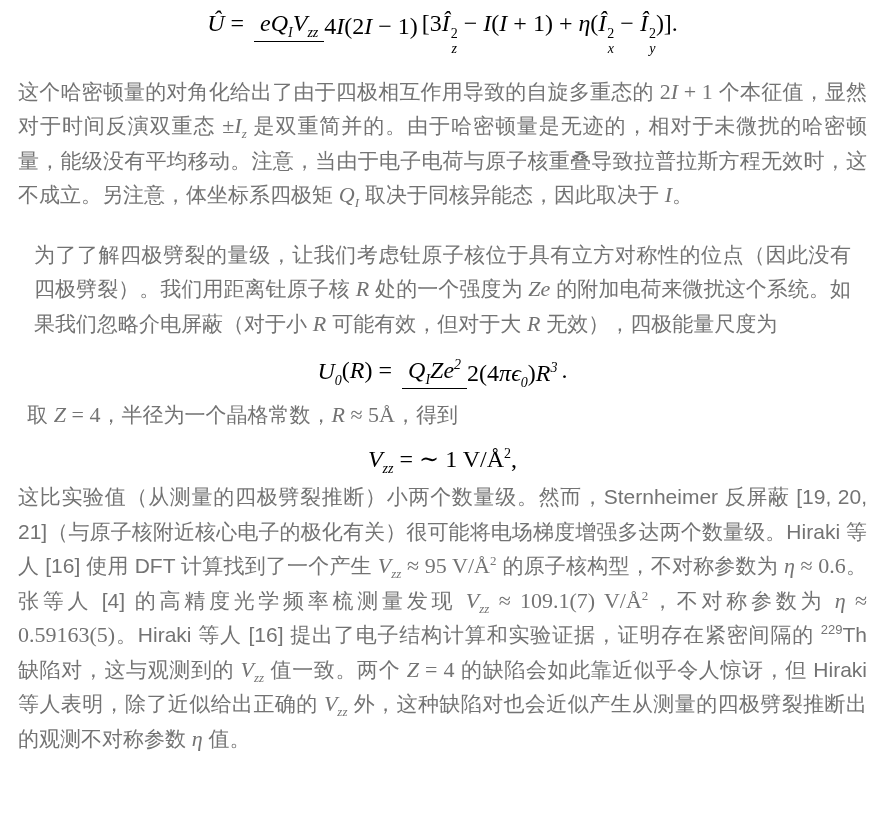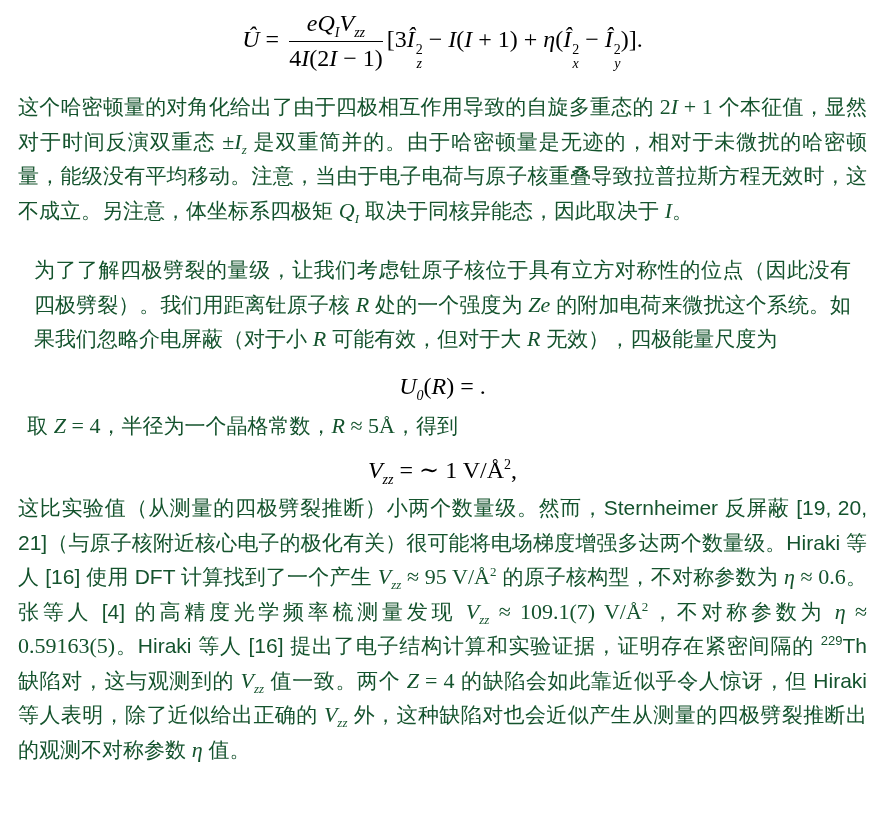--- a/index.html
+++ b/index.html
@@ -5,39 +5,39 @@
   html,body{margin:0;padding:0;background:#ffffff;}
   body{width:891px;height:821px;overflow:hidden;}
   .page{
     box-sizing:border-box;width:891px;height:821px;
     padding:4px 24px 0 18px;color:#000000;
     font-family:"Liberation Sans",sans-serif;
   }
   
   .para{
     font-size:21px;line-height:34.5px;text-align:justify;
-    font-family:"Liberation Sans",sans-serif;color:#14532d;
+    font-family:"Liberation Sans",sans-serif;color:#737373;
   }
   .cn{font-family:"Liberation Sans",sans-serif;}
   .mi{font-family:"Liberation Serif","DejaVu Serif",serif;font-style:italic;font-size:22px;}
   .mr{font-family:"Liberation Serif","DejaVu Serif",serif;font-style:normal;font-size:22px;}
   .para sub,.para sup{font-size:13px;line-height:0;}
   sup{vertical-align:super;}
   sub{vertical-align:sub;}
   
   .eq{
     text-align:center;
     font-family:"Liberation Serif","DejaVu Serif",serif;
     font-size:24px;color:#000;
   }
   .eq .mi{font-size:24px;}
   .eq .mr{font-size:24px;}
   .eq sub,.eq sup{font-size:14px;line-height:0;}
   .frac{
-    display:inline-flex;flex-direction:column;
+    display:inline-flex;flex-direction:row;
     vertical-align:middle;margin:0 4px;text-align:center;
   }
   .frac .num{display:block;border-bottom:1.5px solid #000;padding:0 6px 3px;line-height:1.15;}
   .frac .den{display:block;padding-top:3px;line-height:1.15;}
   
   .ss{
     display:inline-flex;flex-direction:column;
     font-size:14px;line-height:1.05;vertical-align:-7px;margin-left:1px;
   }
   .ss .ssup{display:block;font-style:normal;}
@@ -67,21 +67,24 @@
           <span class="ssub">x</span>
         </span></span><span class="mr"> − </span><span class="mi">Î<span class="ss">
           <span class="ssup">2</span>
           <span class="ssub">y</span>
         </span></span><span class="mr">)].</span></div>
 
   <div class="para block-p1"><span class="cn">这个哈密顿量的对角化给出了由于四极相互作用导致的自旋多重态的 </span><span class="mr">2</span><span class="mi">I</span><span class="mr"> + 1</span><span class="cn"> 个本征值，显然对于时间反演双重态 </span><span class="mr">±</span><span class="mi">I<sub>z</sub></span><span class="cn"> 是双重简并的。由于哈密顿量是无迹的，相对于未微扰的哈密顿量，能级没有平均移动。注意，当由于电子电荷与原子核重叠导致拉普拉斯方程无效时，这不成立。另注意，体坐标系四极矩 </span><span class="mi">Q<sub>I</sub></span><span class="cn"> 取决于同核异能态，因此取决于 </span><span class="mi">I</span><span class="cn">。</span></div>
 
   <div class="para block-p2"><span class="cn">为了了解四极劈裂的量级，让我们考虑钍原子核位于具有立方对称性的位点（因此没有四极劈裂）。我们用距离钍原子核 </span><span class="mi">R</span><span class="cn"> 处的一个强度为 </span><span class="mi">Z</span><span class="mi">e</span><span class="cn"> 的附加电荷来微扰这个系统。如果我们忽略介电屏蔽（对于小 </span><span class="mi">R</span><span class="cn"> 可能有效，但对于大 </span><span class="mi">R</span><span class="cn"> 无效），四极能量尺度为</span></div>
 
-  <div class="eq block-eq2"><span class="mi">U<sub>0</sub></span><span class="mr">(</span><span class="mi">R</span><span class="mr">) = </span><span class="mr">.</span></div>
+  <div class="eq block-eq2"><span class="mi">U<sub>0</sub></span><span class="mr">(</span><span class="mi">R</span><span class="mr">) = </span><span class="frac">
+        <span class="num"><span class="mi">Q<sub>I</sub></span><span class="mi">Z</span><span class="mi">e<sup>2</sup></span></span>
+        <span class="den"><span class="mr">2(4</span><span class="mi">π</span><span class="mi">ϵ<sub>0</sub></span><span class="mr">)</span><span class="mi">R<sup>3</sup></span></span>
+      </span><span class="mr">.</span></div>
 
   <div class="para block-ptake"><span class="cn">取 </span><span class="mi">Z</span><span class="mr"> = 4</span><span class="cn">，半径为一个晶格常数，</span><span class="mi">R</span><span class="mr"> ≈ 5Å</span><span class="cn">，得到</span></div>
 
   <div class="eq block-eq3"><span class="mi">V<sub>zz</sub></span><span class="mr"> = </span><span class="mr"> ∼ 1 V/Å<sup>2</sup></span><span class="mr">,</span></div>
 
   <div class="para block-p3"><span class="cn">这比实验值（从测量的四极劈裂推断）小两个数量级。然而，Sternheimer 反屏蔽 [19, 20, 21]（与原子核附近核心电子的极化有关）很可能将电场梯度增强多达两个数量级。Hiraki 等人 [16] 使用 DFT 计算找到了一个产生 </span><span class="mi">V<sub>zz</sub></span><span class="mr"> ≈ 95 V/Å<sup>2</sup></span><span class="cn"> 的原子核构型，不对称参数为 </span><span class="mi">η</span><span class="mr"> ≈ 0.6</span><span class="cn">。张等人 [4] 的高精度光学频率梳测量发现 </span><span class="mi">V<sub>zz</sub></span><span class="mr"> ≈ 109.1(7) V/Å<sup>2</sup></span><span class="cn">，不对称参数为 </span><span class="mi">η</span><span class="mr"> ≈ 0.59163(5)</span><span class="cn">。Hiraki 等人 [16] 提出了电子结构计算和实验证据，证明存在紧密间隔的 </span><span class="cn"><sup>229</sup></span><span class="cn">Th</span><span class="cn"> 缺陷对，这与观测到的 </span><span class="mi">V<sub>zz</sub></span><span class="cn"> 值一致。两个 </span><span class="mi">Z</span><span class="mr"> = 4</span><span class="cn"> 的缺陷会如此靠近似乎令人惊讶，但 Hiraki 等人表明，除了近似给出正确的 </span><span class="mi">V<sub>zz</sub></span><span class="cn"> 外，这种缺陷对也会近似产生从测量的四极劈裂推断出的观测不对称参数 </span><span class="mi">η</span><span class="cn"> 值。</span></div>
 
 </div>
 
 </body></html>

